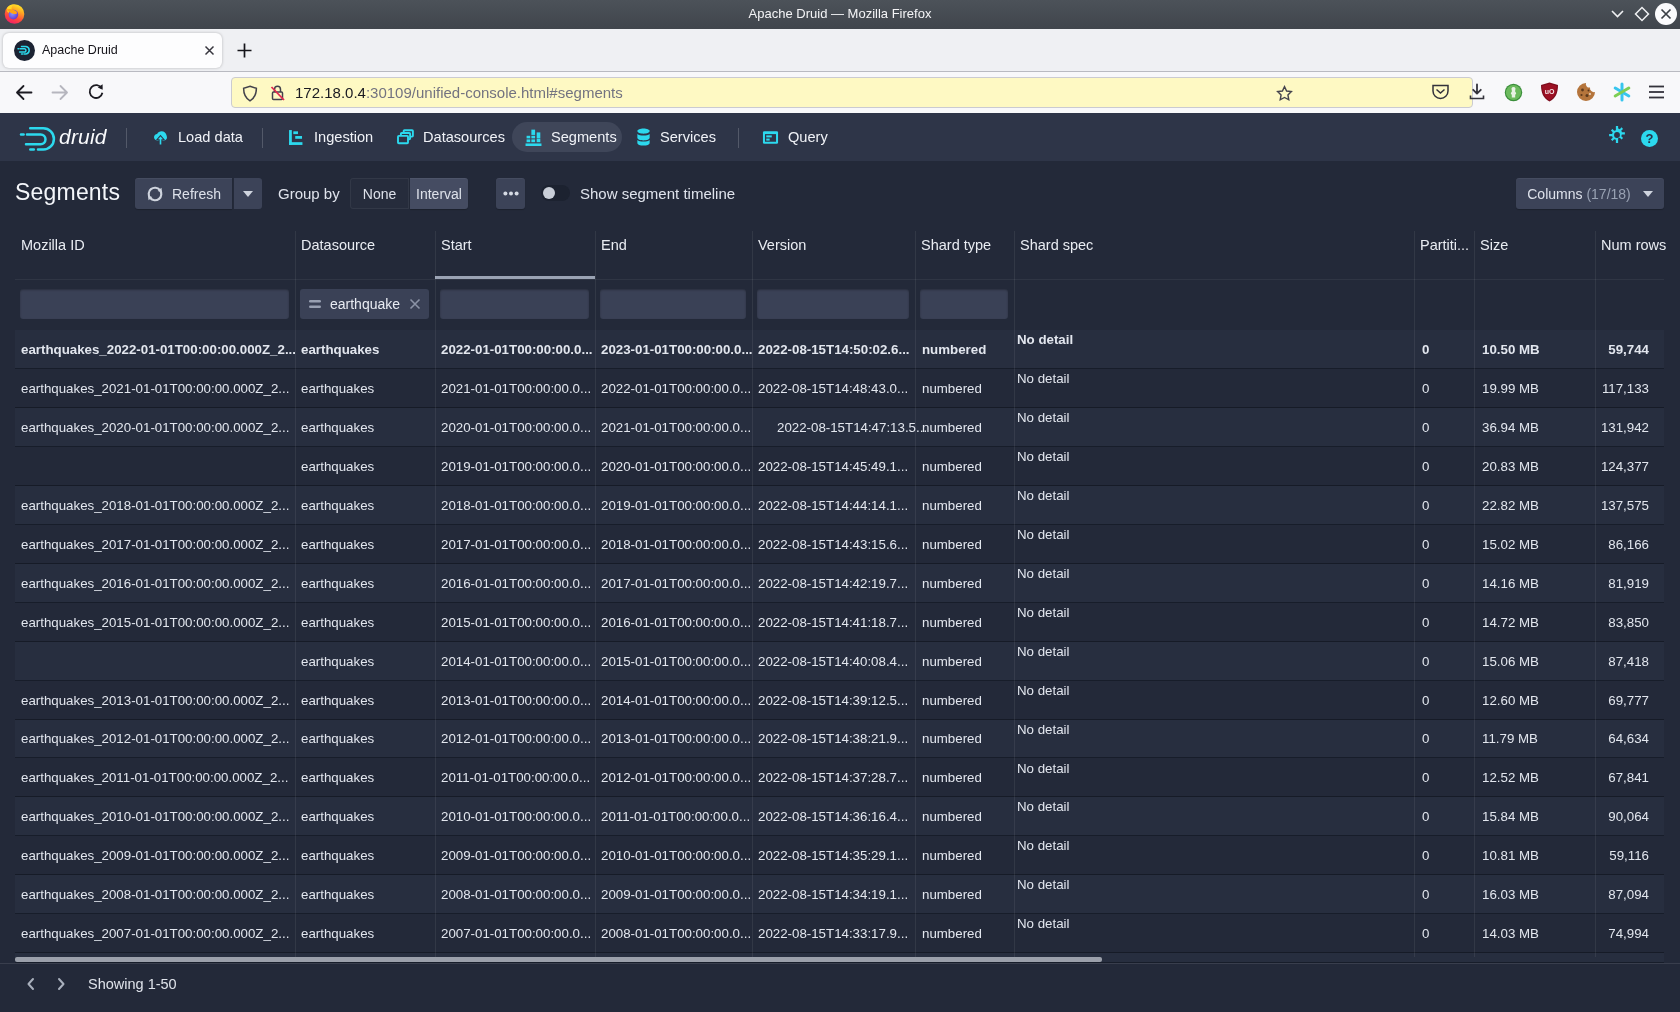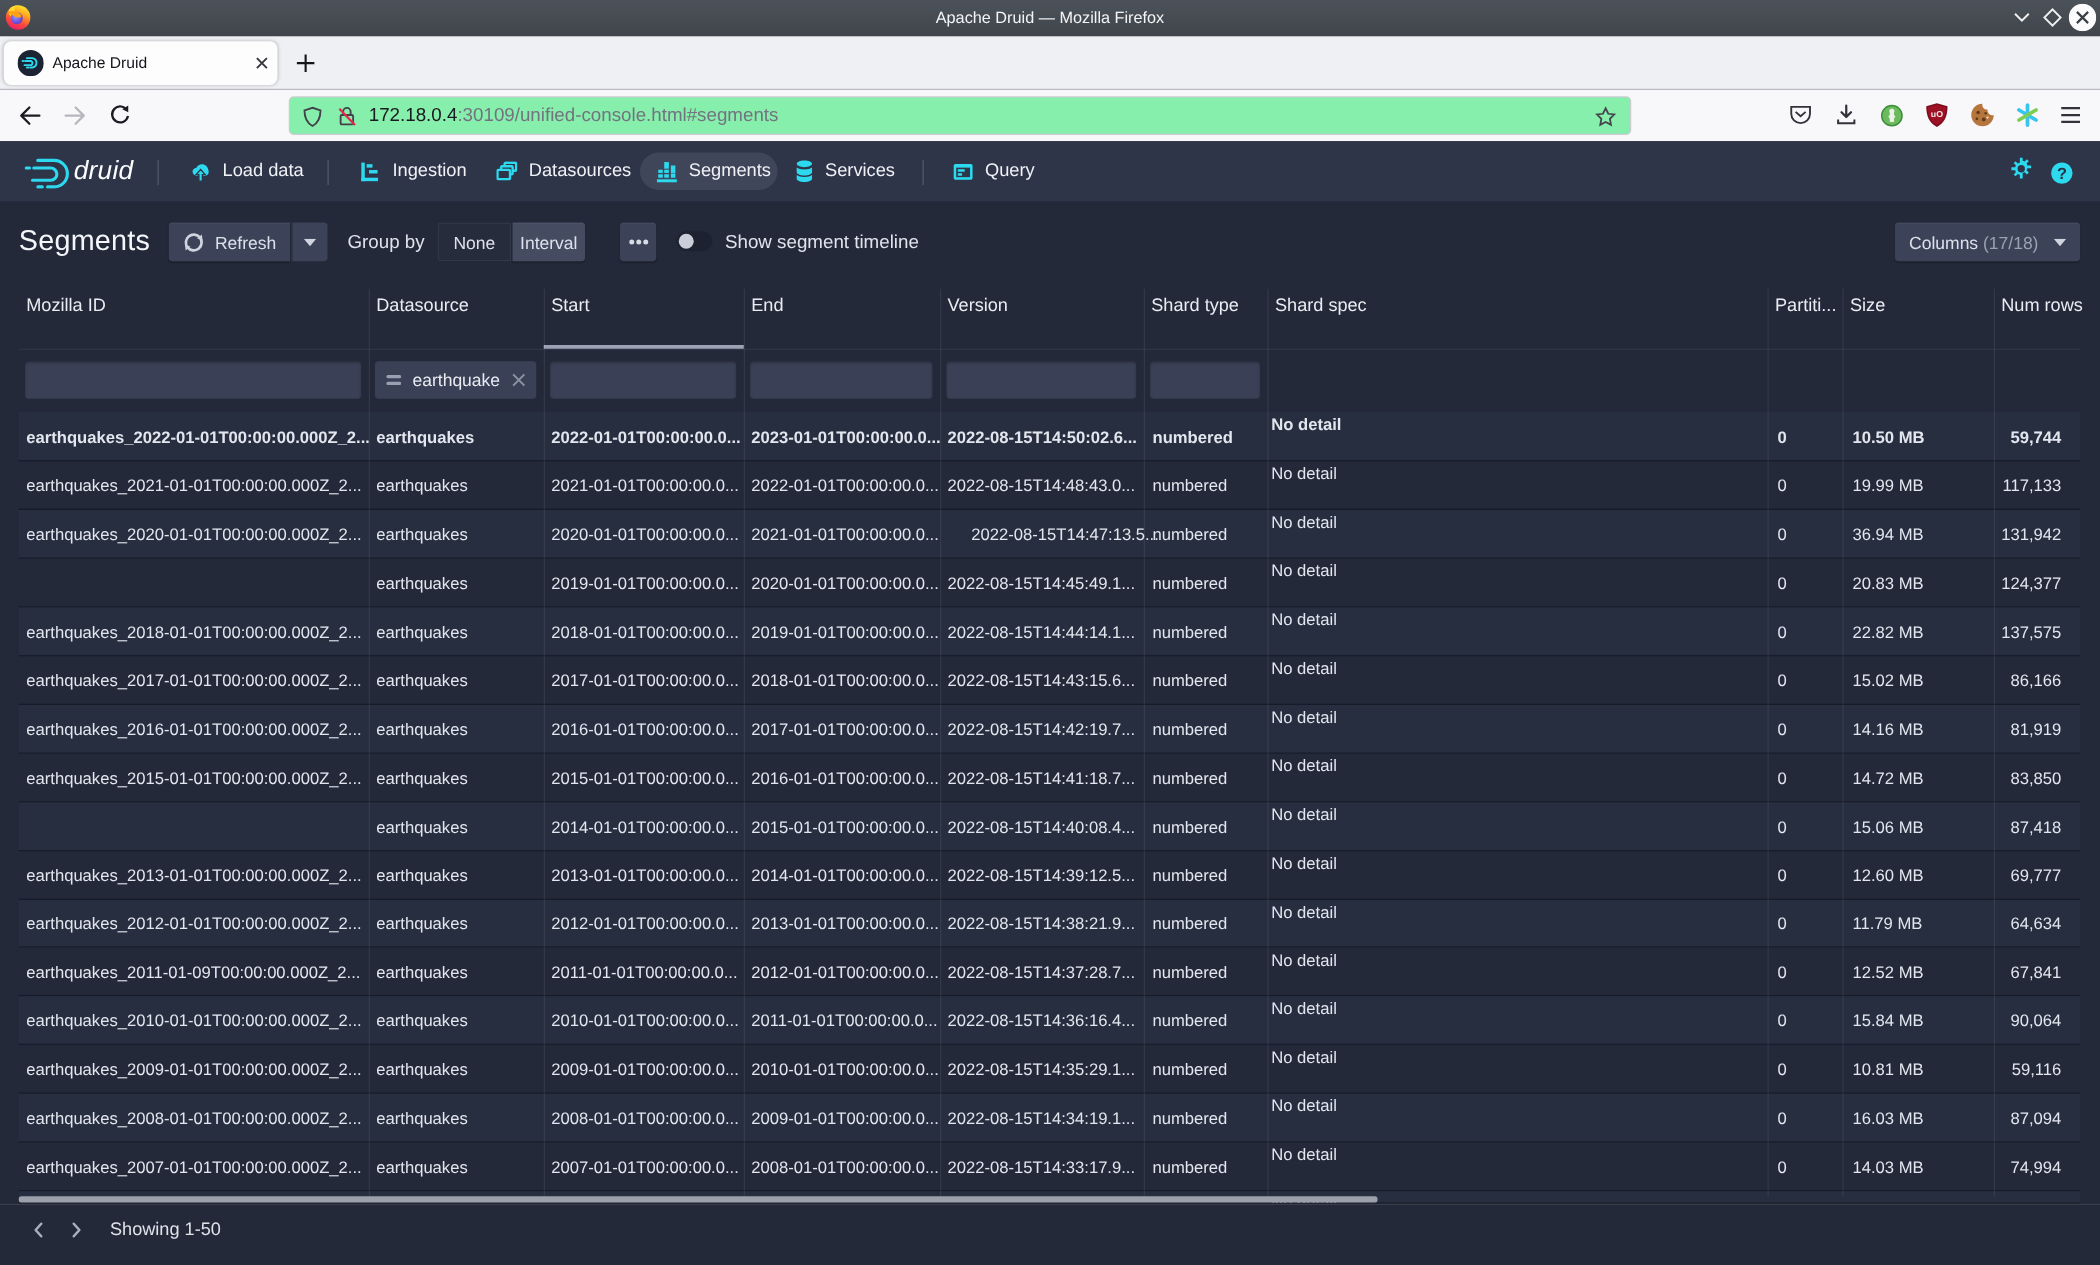--- a/index.html
+++ b/index.html
@@ -11,21 +11,21 @@
 #titlebar { position:absolute; top:0; left:0; width:1680px; height:29px;
   background:linear-gradient(#4c5259,#40454c); }
 #titlebar .title { position:absolute; width:100%; text-align:center; top:6px;
   font-size:13px; color:#f4f4f6; }
 #tabbar { position:absolute; top:29px; left:0; width:1680px; height:43px;
   background:#eff0f3; border-bottom:1px solid #b9bac1; }
 #tab { position:absolute; top:4px; left:3px; width:219px; height:35px; background:#fdfdfe;
   border-radius:6px; box-shadow:0 0 3px rgba(0,0,0,0.25); }
 #tab .label { position:absolute; left:39px; top:10px; font-size:12.5px; color:#15141a; }
 #toolbar { position:absolute; top:72px; left:0; width:1680px; height:41px; background:#f8f8fa; }
-#urlbox { position:absolute; top:5px; left:231px; width:1074px; height:31px; background:#86efac;
+#urlbox { position:absolute; top:5px; left:231px; width:1242px; height:31px; background:#fef9c3;
   border:1px solid #cbcbd1; border-radius:4px;text-decoration:underline; }
 #urltext { position:absolute; left:63px; top:6px; font-size:15px; color:#1a1a21; white-space:nowrap; }
 #urltext .dim { color:#737380; }
 
 
 #navbar { position:absolute; top:113px; left:0; width:1680px; height:48px; background:#2e3548; }
 .navsep { position:absolute; top:15px; width:1px; height:20px; background:rgba(255,255,255,0.18); }
 .navitem { position:absolute; top:0; height:48px; display:flex; align-items:center;
   font-size:14.6px; color:#f0f2f7; }
 .navitem svg { margin-right:9px; }
@@ -473,21 +473,21 @@
 <div class="dcell " style="left:420px;width:160px;padding-left:6px;">2012-01-01T00:00:00.0...</div>
 <div class="dcell " style="left:580px;width:157px;padding-left:6px;">2013-01-01T00:00:00.0...</div>
 <div class="dcell " style="left:737px;width:163px;padding-left:6px;">2022-08-15T14:38:21.9...</div>
 <div class="dcell " style="left:900px;width:99px;padding-left:7px;">numbered</div>
 <div class="dcell topalign" style="left:999px;width:400px;padding-left:3px;">No detail</div>
 <div class="dcell " style="left:1399px;width:60px;padding-left:8px;">0</div>
 <div class="dcell " style="left:1459px;width:121px;padding-left:8px;">11.79 MB</div>
 <div class="dcell right" style="left:1580px;width:69px;padding-right:15px;">64,634</div>
 </div>
 <div class="drow" style="top:527.5px;">
-<div class="dcell " style="left:0px;width:280px;padding-left:6px;">earthquakes_2011-01-09T00:00:00.000Z_2...</div>
+<div class="dcell " style="left:0px;width:280px;padding-left:6px;">earthquakes_2011-01-01T00:00:00.000Z_2...</div>
 <div class="dcell " style="left:280px;width:140px;padding-left:6px;">earthquakes</div>
 <div class="dcell " style="left:420px;width:160px;padding-left:6px;">2011-01-01T00:00:00.0...</div>
 <div class="dcell " style="left:580px;width:157px;padding-left:6px;">2012-01-01T00:00:00.0...</div>
 <div class="dcell " style="left:737px;width:163px;padding-left:6px;">2022-08-15T14:37:28.7...</div>
 <div class="dcell " style="left:900px;width:99px;padding-left:7px;">numbered</div>
 <div class="dcell topalign" style="left:999px;width:400px;padding-left:3px;">No detail</div>
 <div class="dcell " style="left:1399px;width:60px;padding-left:8px;">0</div>
 <div class="dcell " style="left:1459px;width:121px;padding-left:8px;">12.52 MB</div>
 <div class="dcell right" style="left:1580px;width:69px;padding-right:15px;">67,841</div>
 </div>

